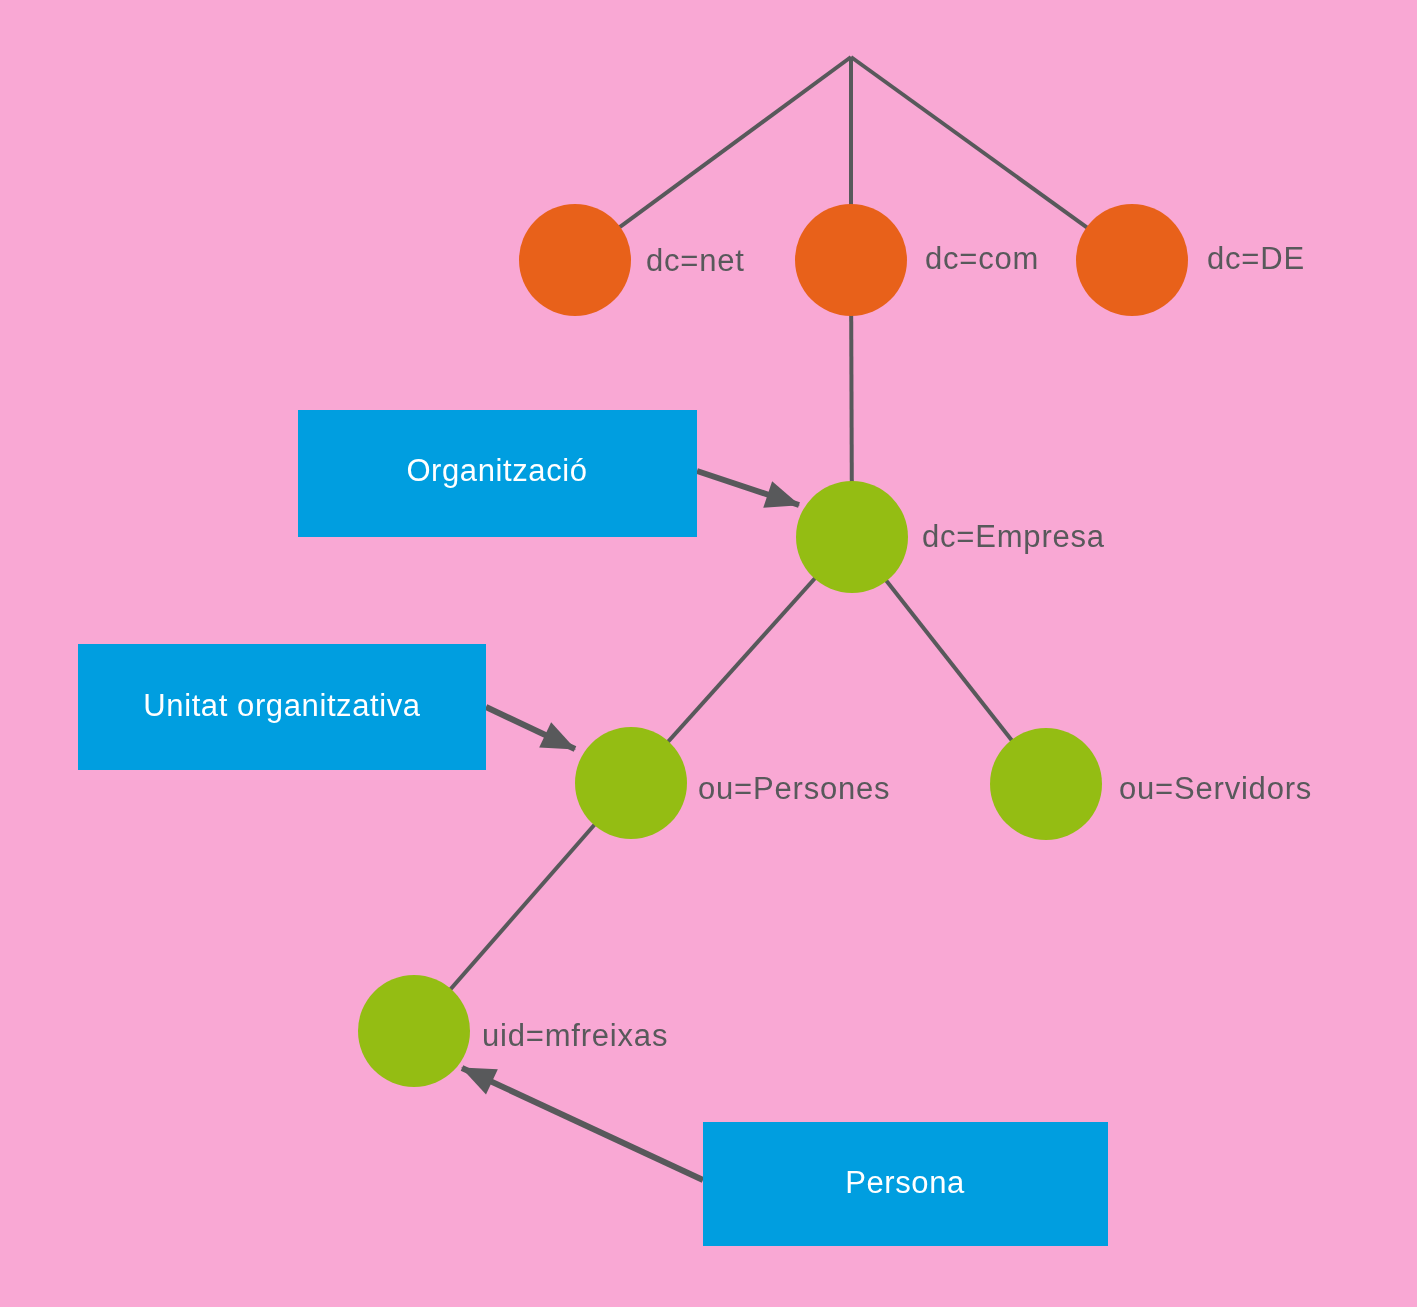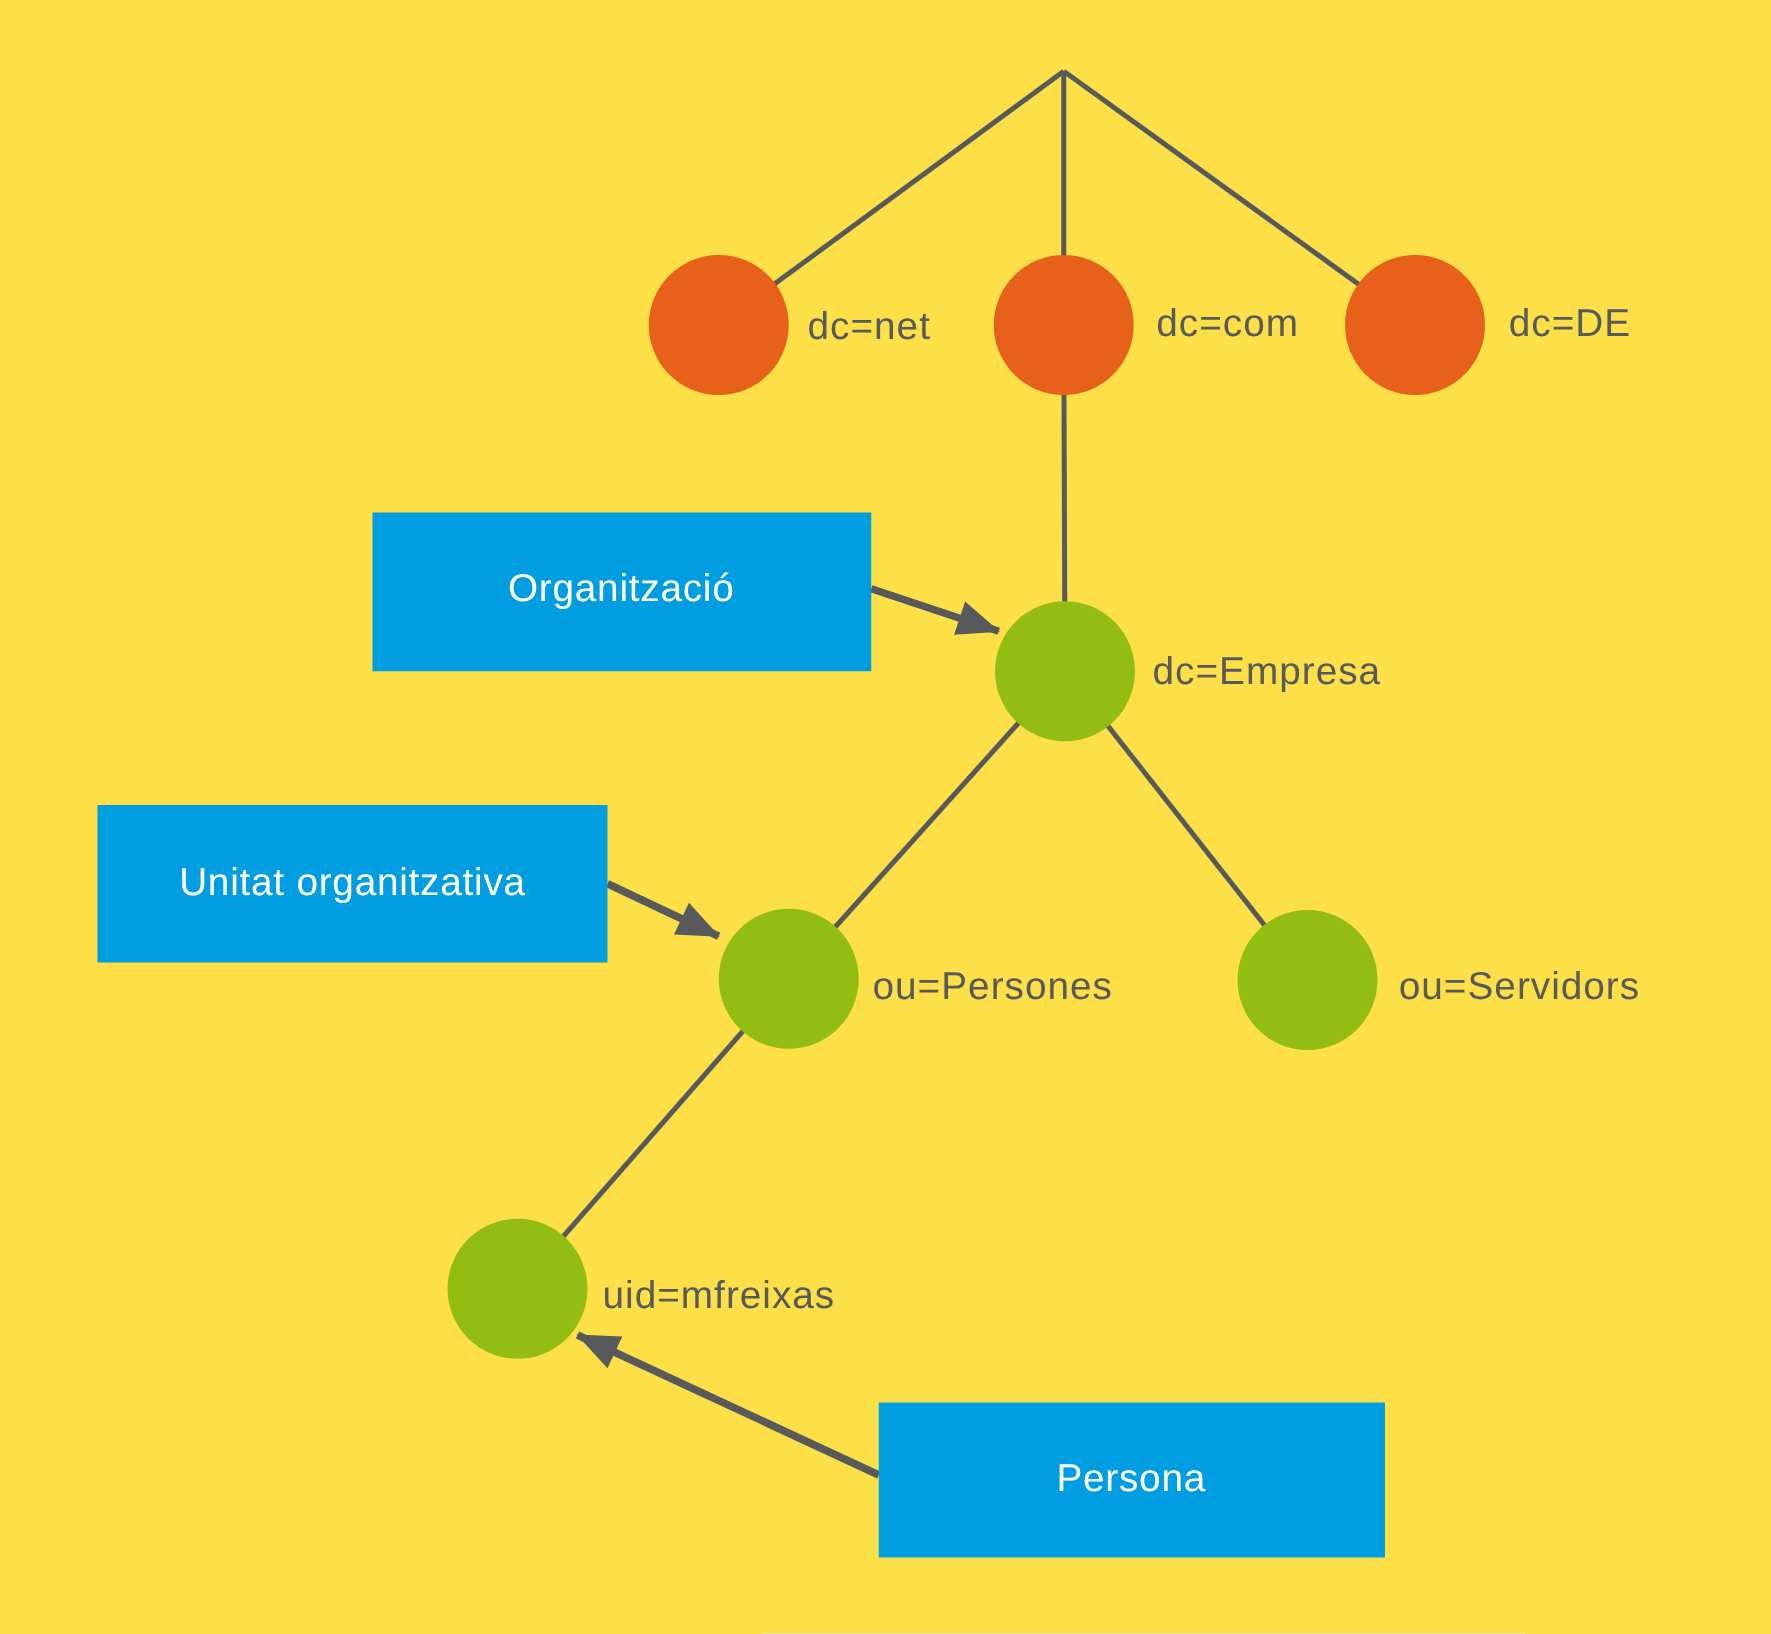--- a/index.html
+++ b/index.html
@@ -5,21 +5,21 @@
   html, body {
     margin: 0;
     padding: 0;
     background: #ffffff;
     font-family: "Liberation Sans", sans-serif;
   }
   .canvas {
     position: relative;
     width: 1417px;
     height: 1307px;
-    background: #fde047;
+    background: #f9a8d4;
     overflow: hidden;
   }
   svg.diagram {
     position: absolute;
     left: 0;
     top: 0;
     width: 1417px;
     height: 1307px;
   }
   .edge {

